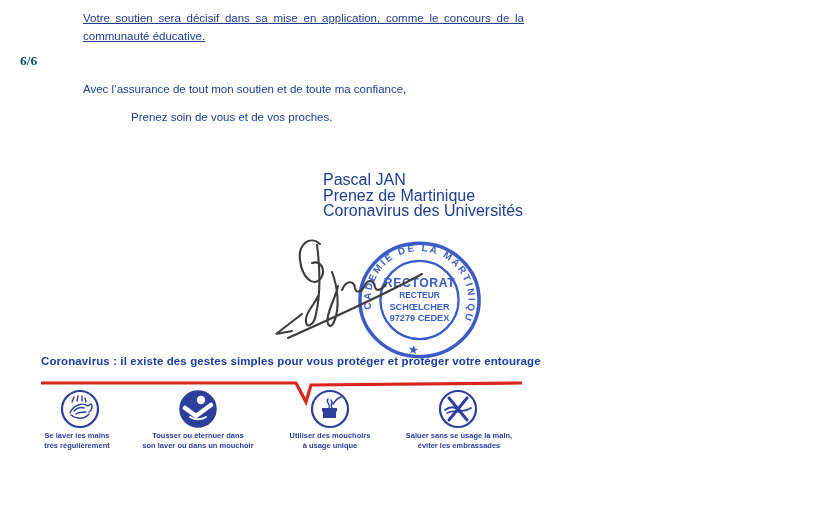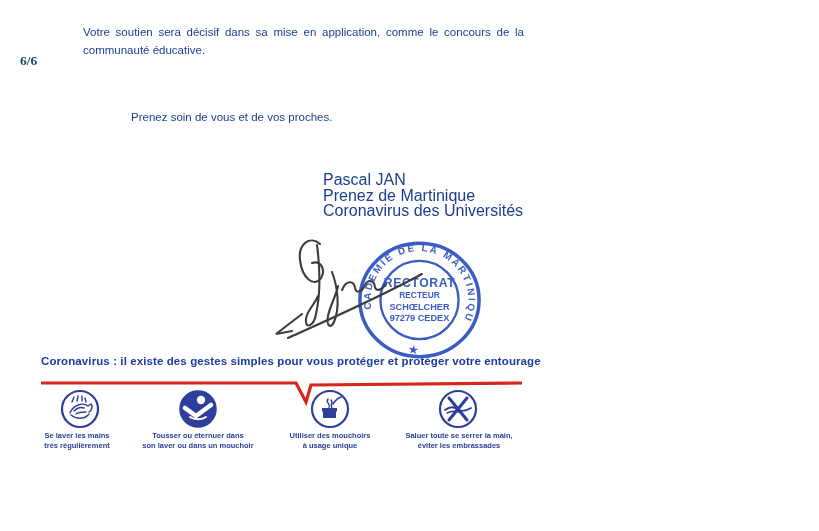--- a/index.html
+++ b/index.html
@@ -1,20 +1,20 @@
 <!DOCTYPE html>
 <html><head>
 <meta charset="utf-8">
 <style>
   html,body{margin:0;padding:0;background:#ffffff;}
   .page{position:relative;width:819px;height:531px;background:#ffffff;overflow:hidden;
         font-family:"Liberation Sans", sans-serif;}
   .abs{position:absolute;}
   .body-text{color:#1e3d8e;font-size:11.5px;line-height:18px;}
-  .p1{left:83px;top:23px;width:441px;text-align:justify;}
+  .p1{left:83px;top:9px;width:441px;text-align:justify;text-decoration:underline;}
   .p2{left:83px;top:80px;width:460px;}
   .p3{left:83px;top:108px;width:460px;margin-left:48px;}
   .page-number{left:20px;top:53px;font-family:"Liberation Serif", serif;
                font-weight:700;font-size:13.5px;color:#0c4a6e;}
   .sig-block{left:323px;top:172px;color:#1e3d8e;font-size:16px;line-height:15.5px;}
   .stamp-wrap{left:356px;top:238px;width:127px;height:124px;z-index:2;}
   .signature-wrap{left:258px;top:230px;width:250px;height:140px;z-index:3;}
   .banner{left:41px;top:355px;color:#1d3c9e;font-weight:700;font-size:11.5px;
           white-space:nowrap;letter-spacing:0.1px;}
   .underline-wrap{left:38px;top:376px;width:492px;height:34px;}
@@ -26,20 +26,21 @@
   svg{display:block;}
 </style>
 </head>
 <body>
 
 <div class="page">
 
   <div class="abs page-number">6/6</div>
 
   <div class="abs body-text p1">Votre soutien sera décisif dans sa mise en application, comme le concours de la communauté éducative.</div>
+  <div class="abs body-text p2">Avec l’assurance de tout mon soutien et de toute ma confiance,</div>
   <div class="abs body-text p3">Prenez soin de vous et de vos proches.</div>
 
   <div class="abs sig-block">
     <div>Pascal JAN</div>
     <div>Prenez de Martinique</div>
     <div>Coronavirus des Universités</div>
   </div>
 
   <div class="abs stamp-wrap">
     <svg width="127" height="124" viewBox="0 0 130 124">
@@ -142,17 +143,17 @@
   </div>
   <div class="abs caption cap-2">
     <div>Tousser ou éternuer dans</div>
     <div>son laver ou dans un mouchoir</div>
   </div>
   <div class="abs caption cap-3">
     <div>Utiliser des mouchoirs</div>
     <div>à usage unique</div>
   </div>
   <div class="abs caption cap-4">
-    <div>Saluer toute se serrer la main,</div>
+    <div>Saluer sans se usage la main,</div>
     <div>éviter les embrassades</div>
   </div>
 
 </div>
 
 </body></html>

